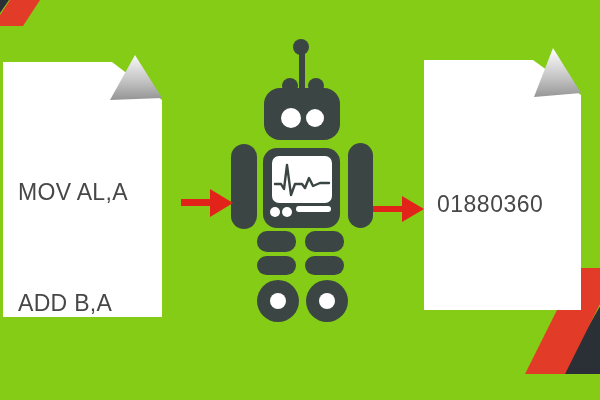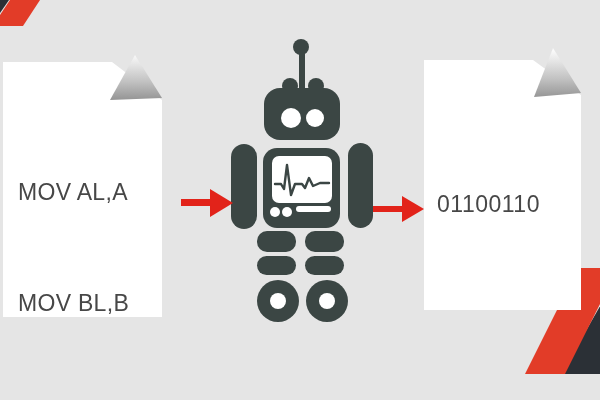--- a/index.html
+++ b/index.html
@@ -1,16 +1,16 @@
 <!DOCTYPE html>
 <html><head>
 <meta charset="utf-8">
 <style>
   html,body{margin:0;padding:0;background:#fff;}
-  .stage{position:relative;width:600px;height:400px;background:#e5e5e5;overflow:hidden;
+  .stage{position:relative;width:600px;height:400px;background:#84cc16;overflow:hidden;
          font-family:"Liberation Sans",sans-serif;}
 
   
   .paper-shadow{position:absolute;background:transparent;
 id                box-shadow:-9px 15px 14px rgba(0,0,0,0.40), 0 3px 8px rgba(0,0,0,0.22);}
   .paper{position:absolute;background:#ffffff;z-index:2;}
   .paper.left{left:3px;top:62px;width:159px;height:255px;
               clip-path:polygon(0 0,109px 0,159px 38px,159px 100%,0 100%);}
   .paper.right{left:424px;top:60px;width:157px;height:250px;
                clip-path:polygon(0 0,109px 0,157px 35px,157px 100%,0 100%);}
@@ -90,30 +90,29 @@
   </div>
   <div class="ribbon-br">
     <div class="dark"></div>
     <div class="red"></div>
   </div>
 
   <div class="paper-shadow" style="left:6px;top:72px;width:153px;height:244px;"></div>
   <div class="paper left">
     <div class="code-lines">
       <div>MOV AL,A</div>
-      <div>MOV BL,B</div>
       <div>ADD B,A</div>
     </div>
   </div>
   <div class="flap left"></div>
 
   <div class="paper-shadow" style="left:427px;top:70px;width:150px;height:240px;"></div>
   <div class="paper right">
     <div class="bin-lines">
-      <div>01100110</div>
+      <div>01880360</div>
       <div>11001100</div>
       
     </div>
   </div>
   <div class="flap right"></div>
 
   <div class="arrow a1">
     <div class="shaft"></div>
     <div class="head"></div>
   </div>

